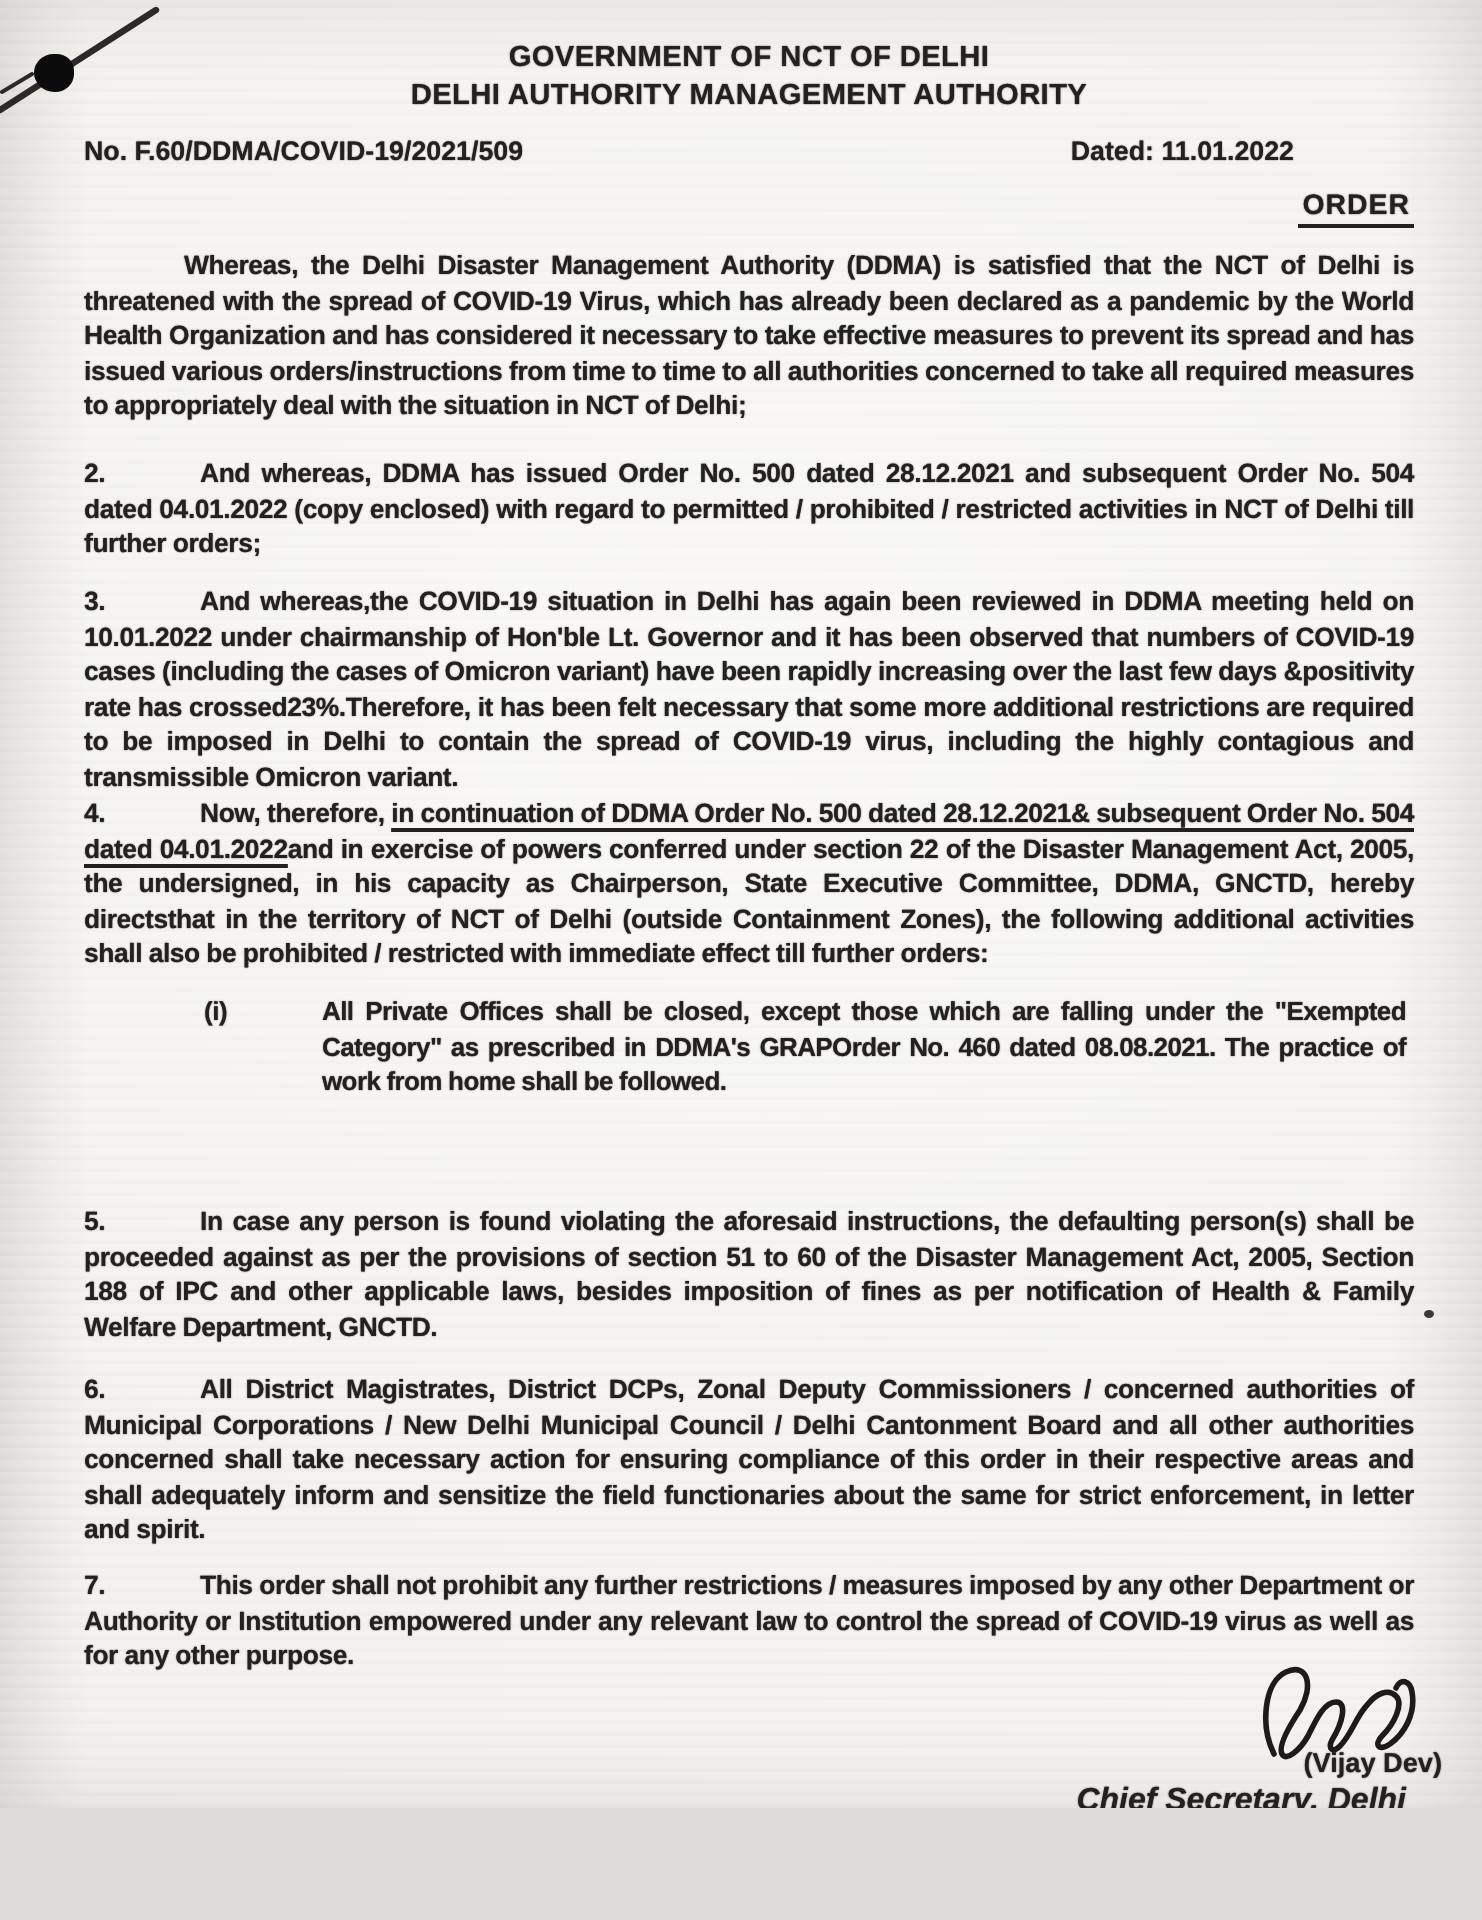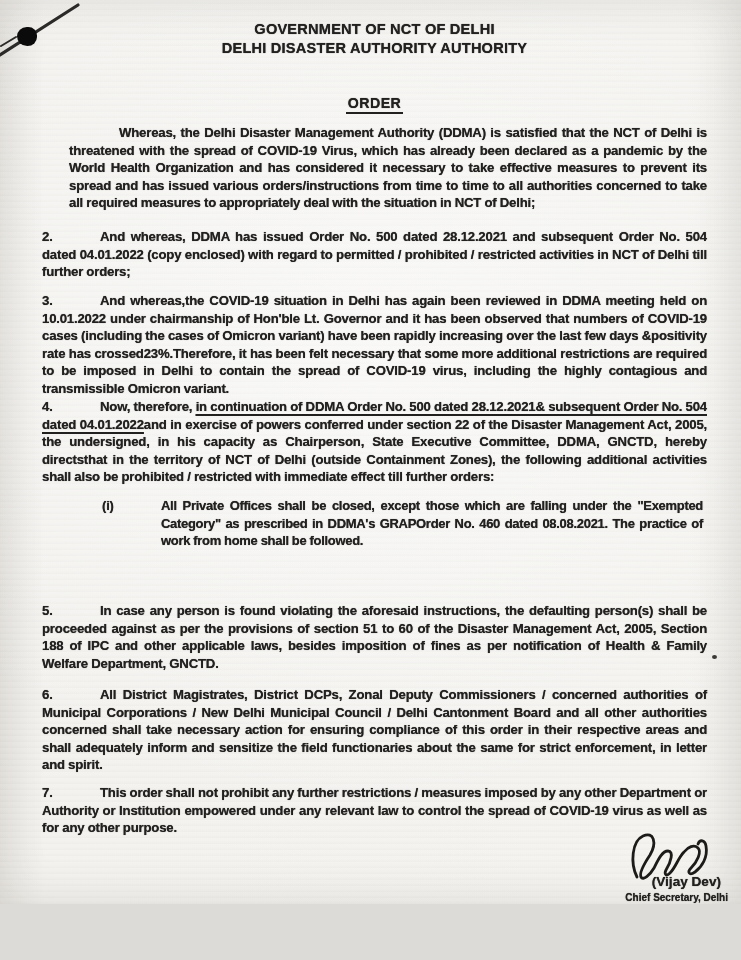--- a/index.html
+++ b/index.html
@@ -26,47 +26,47 @@
   .pnum{ display:inline-block; width:58px; }
   .ul{ text-decoration:underline; text-decoration-thickness:1.5px; text-underline-offset:2.5px; }
 
   .hdr{ top:20px; text-align:center; font-size:14.6px; line-height:18.5px;
         letter-spacing:0.2px; text-shadow:0 0 0.8px rgba(32,31,29,0.9); }
 
   .ref{ top:68px; display:flex; justify-content:space-between; font-size:13.4px;
         text-shadow:0 0 0.7px rgba(32,31,29,0.85); }
   .ref-date{ margin-right:60px; }
 
-  .ttl{ top:94px; text-align:center; }
+  .ttl{ top:94px; text-align:right; }
   .ttl span{ display:inline-block; font-size:14.2px; letter-spacing:0.5px;
              border-bottom:2px solid #22211f; padding:0 2px 1px;
              text-shadow:0 0 0.8px rgba(32,31,29,0.9); }
 
-  .p-1{ top:124px; text-indent:50px;margin-left:27px; }
+  .p-1{ top:124px; text-indent:50px; }
   .p-2{ top:228px; }
   .p-3{ top:292px; }
   .p-4{ top:398px; }
   .p-5{ top:602px; }
   .p-6{ top:686px; }
   .p-7{ top:784px; }
 
   .subitem{ position:absolute; left:102px; right:38px; display:flex; }
   .sub-i{ top:497px; }
   .sub-ii{ top:556px; }
   .si-num{ flex:none; width:31px; font-size:13px; line-height:17.6px;
            letter-spacing:-0.2px; text-shadow:0 0 0.7px rgba(32,31,29,0.85); }
   .si-text{ flex:1; text-align:justify; font-size:13px; line-height:17.6px;
             letter-spacing:-0.3px; word-spacing:-0.2px;
             text-shadow:0 0 0.7px rgba(32,31,29,0.85);margin-left:28px; }
 
   .sig-scrawl{ position:absolute; top:831px; right:22px; }
   .sig-name{ position:absolute; top:874px; right:20px; font-size:13.6px;
              text-shadow:0 0 0.8px rgba(32,31,29,0.9); }
-  .sig-title{ position:absolute; top:892px; right:13px; font-size:10px;
-              text-shadow:0 0 0.8px rgba(32,31,29,0.9); }
+  .sig-title{ position:absolute; top:892px; right:38px; font-size:16px;
+              text-shadow:0 0 0.8px rgba(32,31,29,0.9);font-style:italic; }
 
   .foot-h{ position:absolute; top:912px; left:30px; font-size:19px;
            letter-spacing:-0.1px; text-shadow:0 0 0.8px rgba(32,31,29,0.9); }
   .foot-item{ position:absolute; top:931px; left:36px; right:40px;
               font-size:13.4px; letter-spacing:-0.2px; transform:rotate(-0.45deg);
               transform-origin:left center; text-shadow:0 0 0.7px rgba(32,31,29,0.85); }
   .fnum{ display:inline-block; width:24px; }
 
   .pen-mark{ position:absolute; top:0; left:0; }
   .ink-dot{ position:absolute; top:27px; left:17px; width:20px; height:19px;
@@ -81,23 +81,27 @@
 
   <svg class="pen-mark" width="95" height="62" viewBox="0 0 95 62">
     <path d="M0,55 L78,5" stroke="#2b2a28" stroke-width="3.2" fill="none" stroke-linecap="round"></path>
     <path d="M1,46 L16,37" stroke="#2b2a28" stroke-width="2" fill="none" stroke-linecap="round"></path>
   </svg>
   <div class="ink-dot"></div>
   <div class="stray-dot"></div>
 
   <div class="block hdr">
     <div>GOVERNMENT OF NCT OF DELHI</div>
-    <div>DELHI DISASTER AUTHORITY AUTHORITY</div>
+    <div>DELHI AUTHORITY MANAGEMENT AUTHORITY</div>
   </div>
 
+  <div class="block ref">
+    <span>No. F.60/DDMA/COVID-19/2021/509</span>
+    <span class="ref-date">Dated: 11.01.2022</span>
+  </div>
 
   <div class="block ttl">
     <span>ORDER</span>
   </div>
 
   <p class="block para p-1"><span>Whereas, the Delhi Disaster Management Authority (DDMA) is satisfied that the NCT of Delhi is threatened with the spread of COVID-19 Virus, which has already been declared as a pandemic by the World Health Organization and has considered it necessary to take effective measures to prevent its spread and has issued various orders/instructions from time to time to all authorities concerned to take all required measures to appropriately deal with the situation in NCT of Delhi;</span></p>
 
   <p class="block para p-2"><span class="pnum">2.</span><span>And whereas, DDMA has issued Order No. 500 dated 28.12.2021 and subsequent Order No. 504 dated 04.01.2022 (copy enclosed) with regard to permitted / prohibited / restricted activities in NCT of Delhi till further orders;</span></p>
 
   <p class="block para p-3"><span class="pnum">3.</span><span>And whereas,the COVID-19 situation in Delhi has again been reviewed in DDMA meeting held on 10.01.2022 under chairmanship of Hon'ble Lt. Governor and it has been observed that numbers of COVID-19 cases (including the cases of Omicron variant) have been rapidly increasing over the last few days &amp;positivity rate has crossed23%.Therefore, it has been felt necessary that some more additional restrictions are required to be imposed in Delhi to contain the spread of COVID-19 virus, including the highly contagious and transmissible Omicron variant.</span></p>

